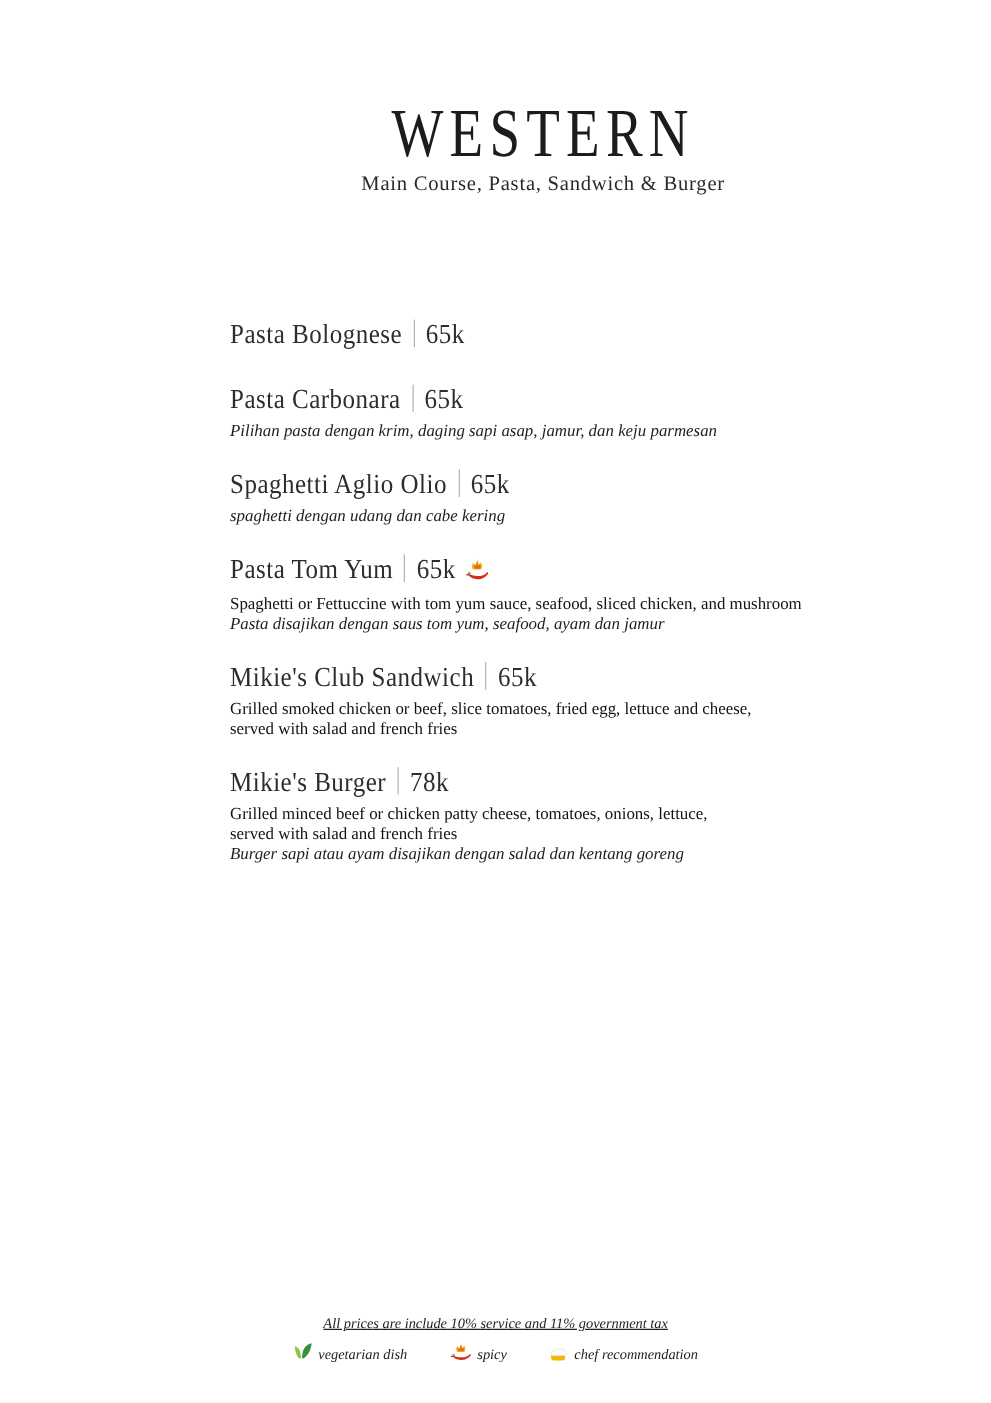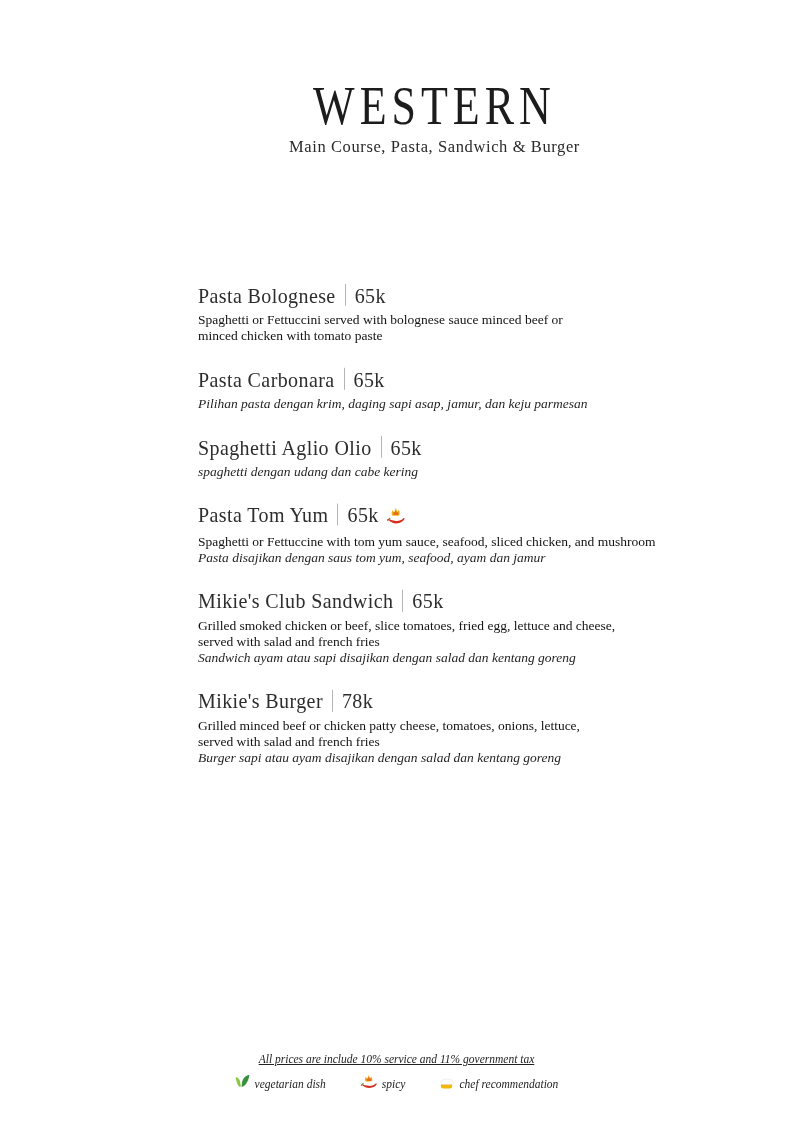--- a/index.html
+++ b/index.html
@@ -43,23 +43,22 @@
     font-size: 16.5px;
     letter-spacing: 0.6px;
     color: #2a2a2a;
     white-space: nowrap;
   }
 
   
   .menu {
     position: absolute;
     top: 257px;
-    left: 198px;
+    left: 184px;
     width: 540px;
-    margin-top: 27px;
   }
   .menu-item { margin-bottom: 24px; }
   .item-heading {
     display: inline-block;
     font-size: 20px;
     letter-spacing: 0.4px;
     color: #2d2d2d;
     transform: scaleY(1.1);
     transform-origin: left bottom;
     line-height: 1.2;
@@ -131,22 +130,20 @@
     <div class="menu-subtitle">Main Course, Pasta, Sandwich &amp; Burger</div>
   </div>
 </div>
 
 <div class="menu">
 
   <div class="menu-item">
     <div class="item-heading">
       <span>Pasta Bolognese</span><span class="price-sep"></span><span>65k</span>
     </div>
-    <div class="item-desc">Spaghetti or Fettuccini served with bolognese sauce minced beef or
-minced chicken with tomato paste</div>
   </div>
 
   <div class="menu-item">
     <div class="item-heading">
       <span>Pasta Carbonara</span><span class="price-sep"></span><span>65k</span>
     </div>
     <div class="item-desc-id">Pilihan pasta dengan krim, daging sapi asap, jamur, dan keju parmesan</div>
   </div>
 
   <div class="menu-item">
@@ -168,21 +165,20 @@
     <div class="item-desc">Spaghetti or Fettuccine with tom yum sauce, seafood, sliced chicken, and mushroom</div>
     <div class="item-desc-id">Pasta disajikan dengan saus tom yum, seafood, ayam dan jamur</div>
   </div>
 
   <div class="menu-item">
     <div class="item-heading">
       <span>Mikie's Club Sandwich</span><span class="price-sep"></span><span>65k</span>
     </div>
     <div class="item-desc">Grilled smoked chicken or beef, slice tomatoes, fried egg, lettuce and cheese,
 served with salad and french fries</div>
-    <div class="item-desc-id">Sandwich ayam atau sapi disajikan dengan salad dan kentang goreng</div>
   </div>
 
   <div class="menu-item">
     <div class="item-heading">
       <span>Mikie's Burger</span><span class="price-sep"></span><span>78k</span>
     </div>
     <div class="item-desc">Grilled minced beef or chicken patty cheese, tomatoes, onions, lettuce,
 served with salad and french fries</div>
     <div class="item-desc-id">Burger sapi atau ayam disajikan dengan salad dan kentang goreng</div>
   </div>

